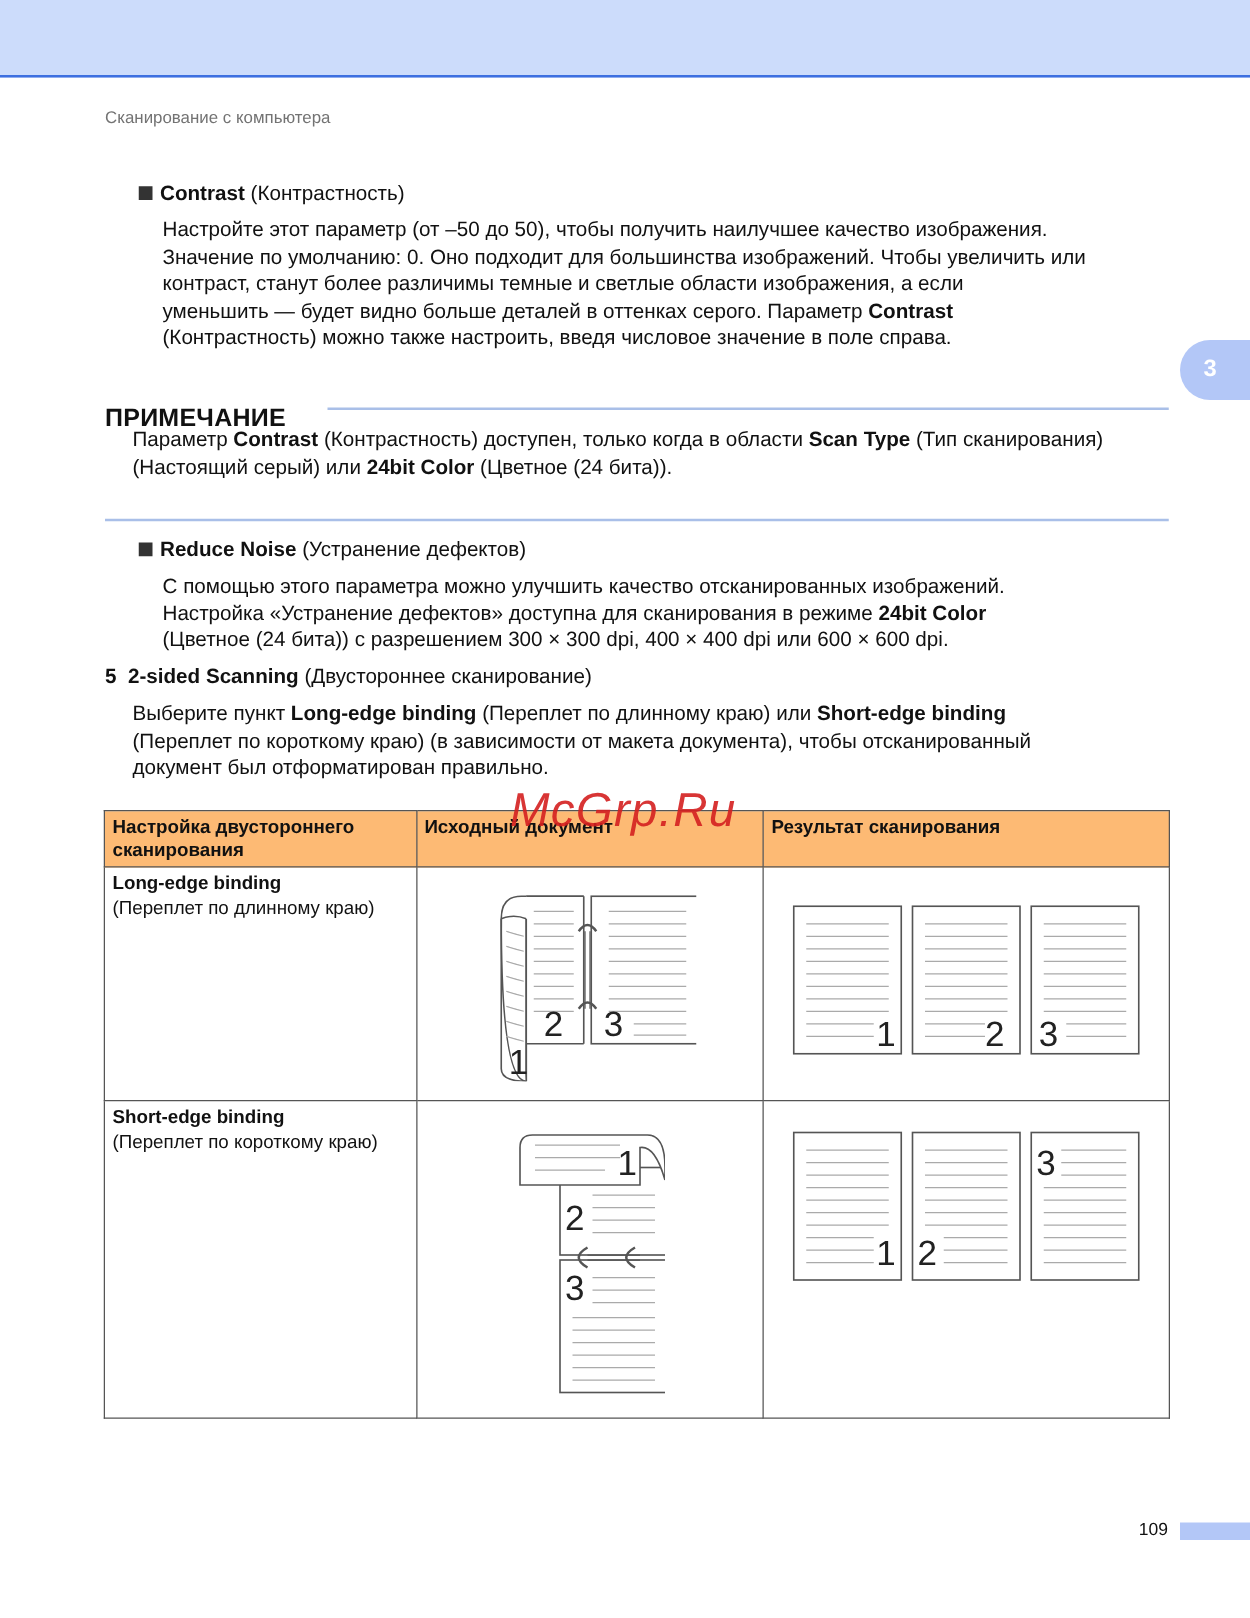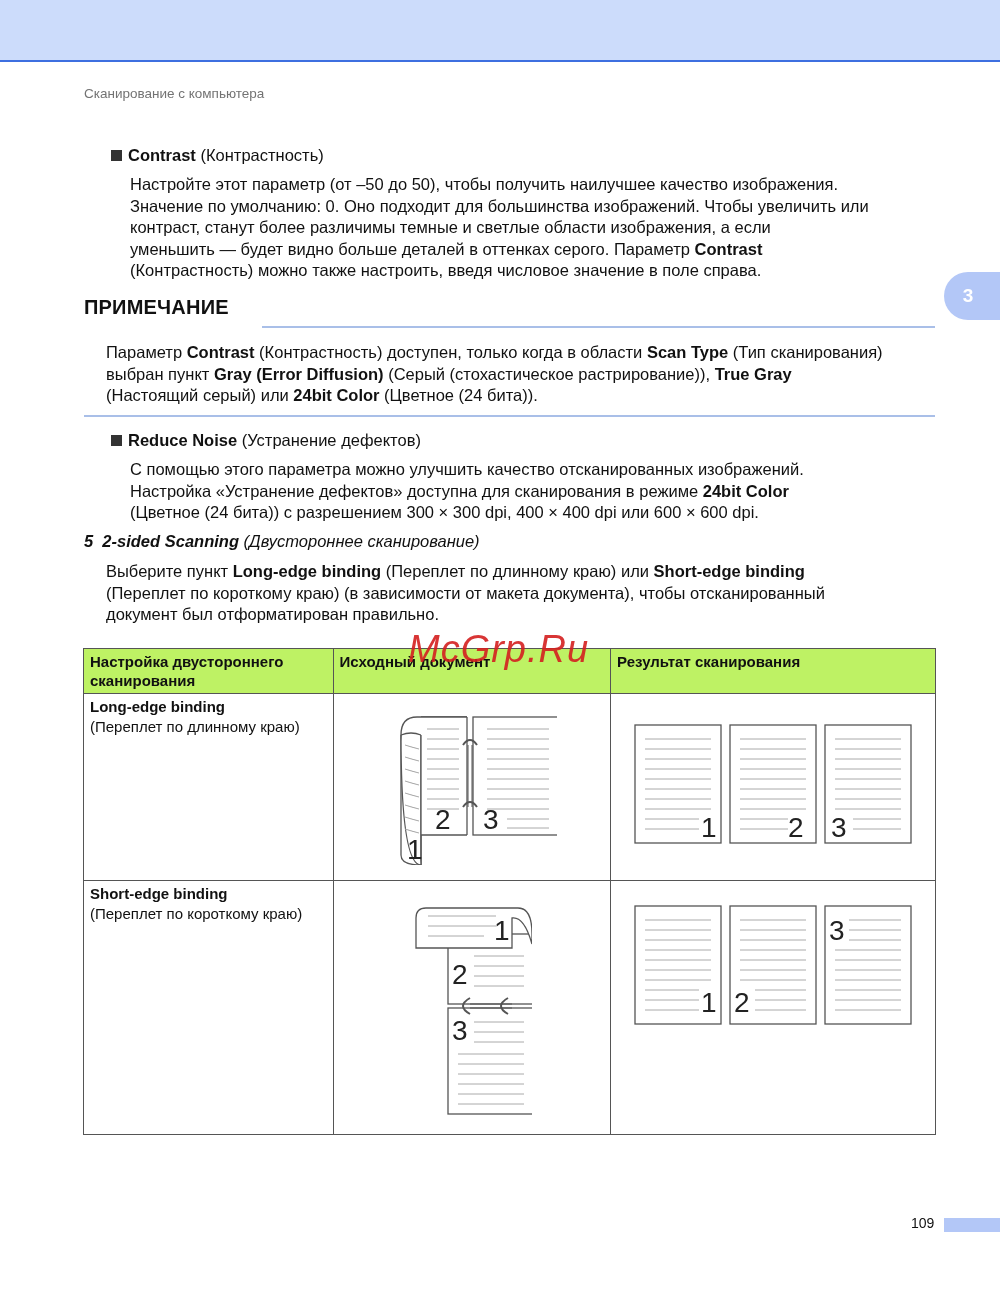--- a/index.html
+++ b/index.html
@@ -3,26 +3,26 @@
 <meta charset="utf-8">
 <style>
   html,body{margin:0;padding:0;background:#fff;}
   body{width:1000px;height:1294px;position:relative;overflow:hidden;font-family:"Liberation Sans",sans-serif;color:#111;}
   .topband{position:absolute;left:0;top:0;width:1000px;height:60px;background:#ccdcfb;border-bottom:2px solid #3d6fe0;}
   .running-head{position:absolute;left:84px;top:86px;font-size:13.5px;color:#737373;}
   .chapter-tab{position:absolute;left:944px;top:272px;width:56px;height:48px;background:#b3c7f7;border-radius:24px 0 0 24px;color:#fff;font-weight:bold;font-size:19px;display:flex;align-items:center;justify-content:center;padding-right:8px;box-sizing:border-box;}
   .p{position:absolute;font-size:16.5px;line-height:21.5px;margin:0;}
   .bullet{display:inline-block;width:11px;height:11px;background:#333;margin-right:6px;vertical-align:0px;}
   b{font-weight:bold;}
-  .note-title{position:absolute;left:84px;top:296px;font-size:20px;font-weight:bold;letter-spacing:0.2px;}
+  .note-title{position:absolute;left:84px;top:324px;font-size:20px;font-weight:bold;letter-spacing:0.2px;}
   .note-line{position:absolute;left:262px;top:326px;width:673px;height:2px;background:#a9bfe8;}
   .note-bottom{position:absolute;left:84px;top:415px;width:851px;height:2px;background:#a9bfe8;}
   table.bind{position:absolute;left:83px;top:648px;width:853px;border-collapse:collapse;font-size:15px;}
   table.bind th,table.bind td{border:1px solid #555;vertical-align:top;text-align:left;padding:3px 6px;}
-  table.bind th{background:#bef264;font-weight:bold;height:38px;line-height:19px;}
+  table.bind th{background:#fdba74;font-weight:bold;height:38px;line-height:19px;}
   table.bind td{line-height:20px;}
   .row1 td{height:180px;}
   .row2 td{height:247px;}
   .fig{display:block;margin:0 auto;}
   .page-num{position:absolute;left:911px;top:1215px;font-size:14px;font-weight:normal;}
   .page-bar{position:absolute;left:944px;top:1218px;width:56px;height:14px;background:#b3c7f7;}
   .watermark{position:absolute;left:408px;top:628px;font-size:38px;color:#d42020;font-style:italic;letter-spacing:1px;opacity:0.9;}
 </style>
 </head>
 <body>
@@ -39,35 +39,34 @@
   <div>Значение по умолчанию: 0. Оно подходит для большинства изображений. Чтобы увеличить или</div>
   <div>контраст, станут более различимы темные и светлые области изображения, а если</div>
   <div><span>уменьшить — будет видно больше деталей в оттенках серого. Параметр </span><b>Contrast</b></div>
   <div>(Контрастность) можно также настроить, введя числовое значение в поле справа.</div>
 </div>
 
 <div class="note-title">ПРИМЕЧАНИЕ</div>
 <div class="note-line"></div>
 <div class="p" style="left:106px;top:342px;width:840px;">
   <div><span>Параметр </span><b>Contrast</b><span> (Контрастность) доступен, только когда в области </span><b>Scan Type</b><span> (Тип сканирования)</span></div>
-  <div><span>выбран пункт </span><b>Gray (Error Diffusion)</b><span> (Серый (стохастическое растрирование)), </span><b>True Gray</b></div>
   <div><span>(Настоящий серый) или </span><b>24bit Color</b><span> (Цветное (24 бита)).</span></div>
 </div>
 <div class="note-bottom"></div>
 
 <p class="p" style="left:111px;top:430px;">
   <span class="bullet"></span><b>Reduce Noise</b> <span>(Устранение дефектов)</span>
 </p>
 <div class="p" style="left:130px;top:459px;width:820px;">
   <div>С помощью этого параметра можно улучшить качество отсканированных изображений.</div>
   <div><span>Настройка «Устранение дефектов» доступна для сканирования в режиме </span><b>24bit Color</b></div>
   <div>(Цветное (24 бита)) с разрешением 300 × 300 dpi, 400 × 400 dpi или 600 × 600 dpi.</div>
 </div>
 
-<p class="p" style="left:84px;top:531px;font-style:italic;">
+<p class="p" style="left:84px;top:531px;">
   <b>5</b>&nbsp;&nbsp;<b>2-sided Scanning</b> <span>(Двустороннее сканирование)</span>
 </p>
 <div class="p" style="left:106px;top:561px;width:840px;">
   <div><span>Выберите пункт </span><b>Long-edge binding</b><span> (Переплет по длинному краю) или </span><b>Short-edge binding</b></div>
   <div>(Переплет по короткому краю) (в зависимости от макета документа), чтобы отсканированный</div>
   <div>документ был отформатирован правильно.</div>
 </div>
 
 <table class="bind">
   <colgroup>

